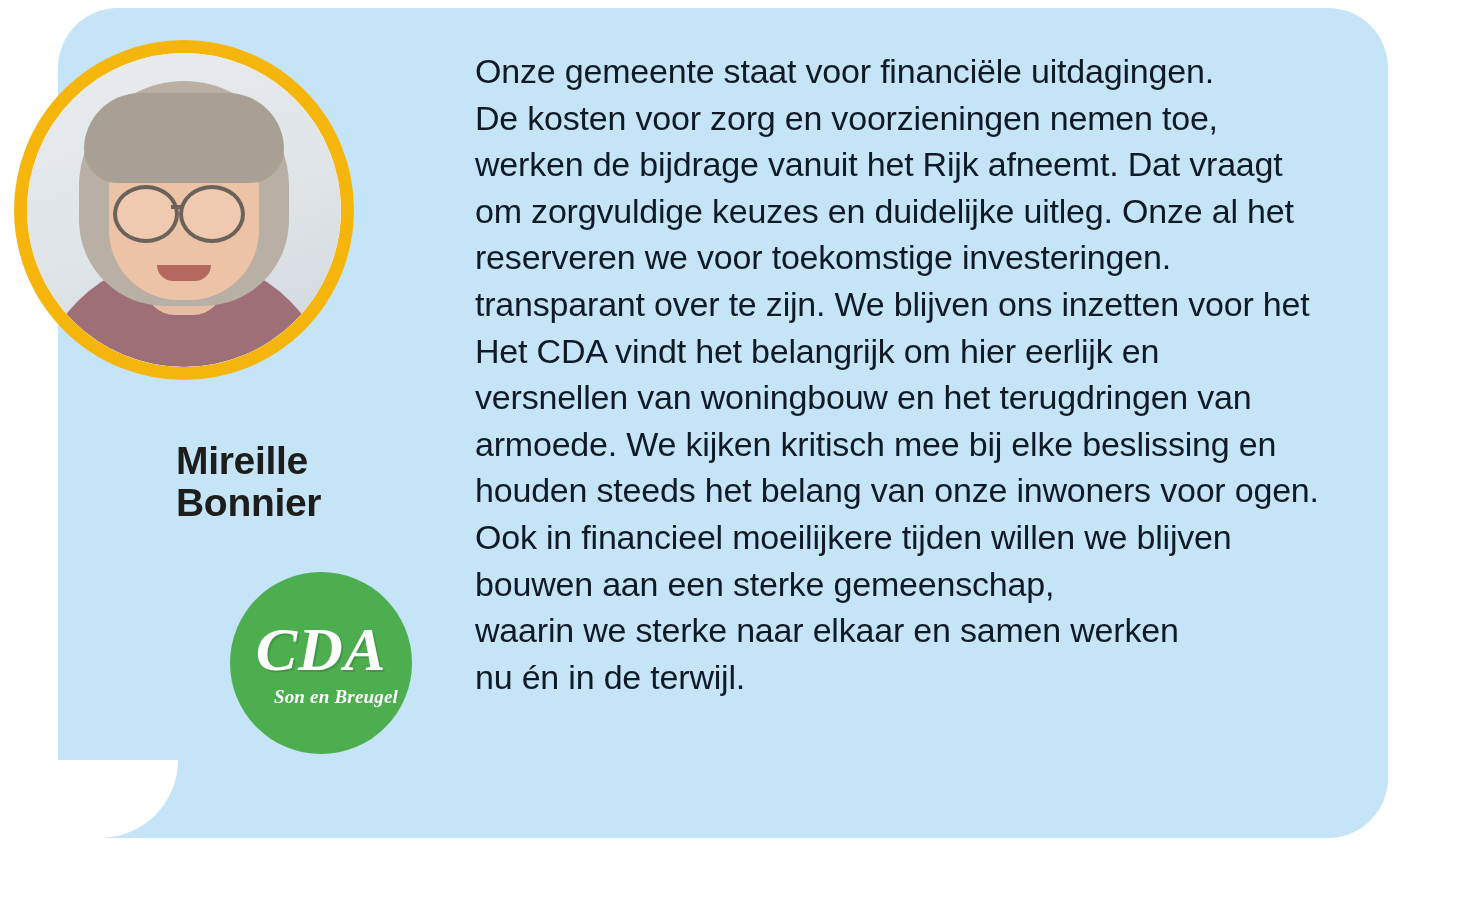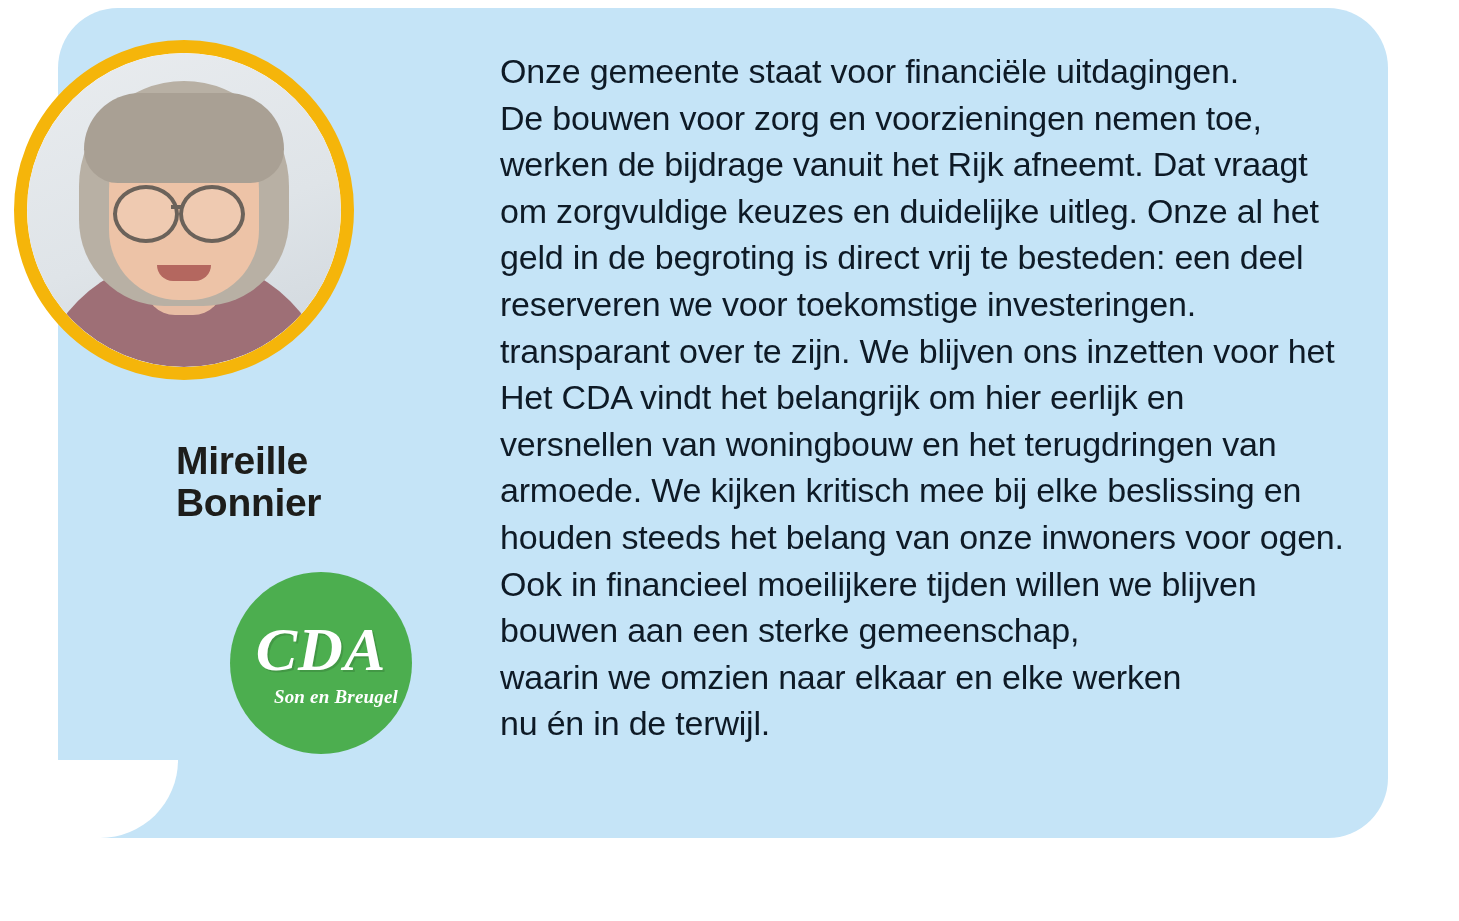--- a/index.html
+++ b/index.html
@@ -202,21 +202,21 @@
     font-weight: bold;
     font-size: 19px;
     margin-top: 6px;
     letter-spacing: 0.2px;
     margin-left: 30px;
   }
 
   
   .quote {
     position: absolute;
-    left: 500px;
+    left: 475px;
     top: 48px;
     width: 905px;
     color: #0e1a26;
     font-size: 34px;
     line-height: 46.6px;
     letter-spacing: -0.2px;
   }
   .quote p {
     margin: 0;
   }
@@ -252,29 +252,28 @@
 
     <div class="logo">
       <div class="logo-mark">CDA</div>
       <div class="logo-sub">Son en Breugel</div>
     </div>
 
   </div>
 
   <div class="quote">
     <p>Onze gemeente staat voor financiële uitdagingen.</p>
-    <p>De bouwen voor zorg en voorzieningen nemen toe,</p>
+    <p>De kosten voor zorg en voorzieningen nemen toe,</p>
     <p>werken de bijdrage vanuit het Rijk afneemt. Dat vraagt</p>
     <p>om zorgvuldige keuzes en duidelijke uitleg. Onze al het</p>
-    <p>geld in de begroting is direct vrij te besteden: een deel</p>
     <p>reserveren we voor toekomstige investeringen.</p>
     <p>transparant over te zijn. We blijven ons inzetten voor het</p>
     <p>Het CDA vindt het belangrijk om hier eerlijk en</p>
     <p>versnellen van woningbouw en het terugdringen van</p>
     <p>armoede. We kijken kritisch mee bij elke beslissing en</p>
     <p>houden steeds het belang van onze inwoners voor ogen.</p>
     <p>Ook in financieel moeilijkere tijden willen we blijven</p>
     <p>bouwen aan een sterke gemeenschap,</p>
-    <p>waarin we omzien naar elkaar en elke werken</p>
+    <p>waarin we sterke naar elkaar en samen werken</p>
     <p>nu én in de terwijl.</p>
   </div>
 
 </div>
 
 </body></html>

